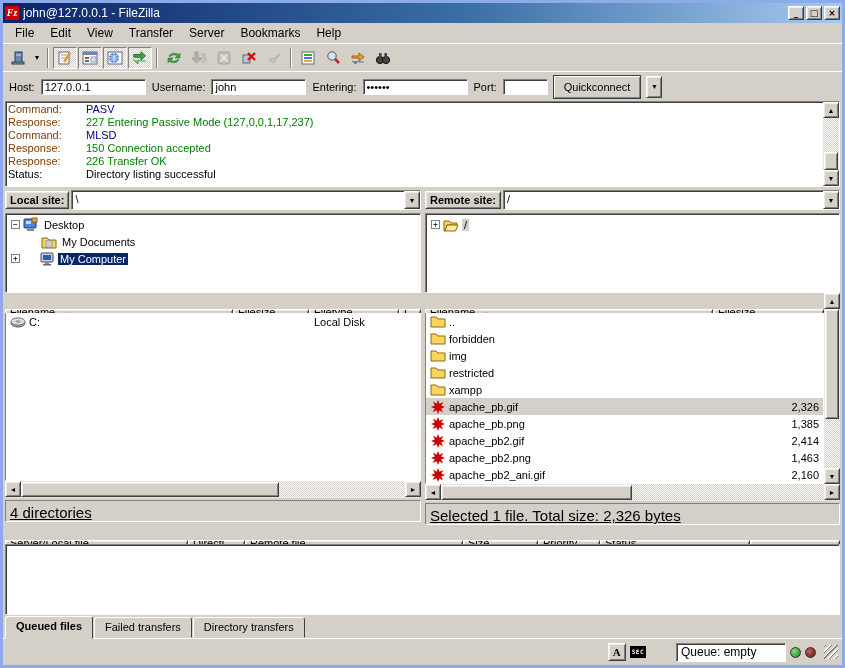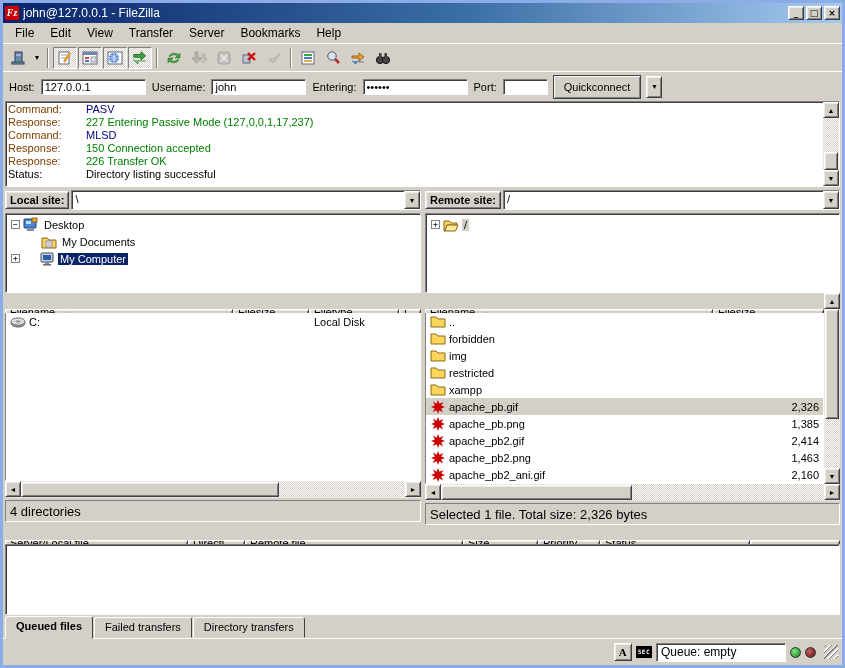--- a/index.html
+++ b/index.html
@@ -88,39 +88,39 @@
   
   .listhead { height:20px; display:flex; flex:none; font-size:11px; }
   .col-h { background:#D4D0C8; padding:2px 4px; white-space:nowrap; overflow:hidden; display:flex; align-items:center;margin-top:16px; }
   .col-h.right { justify-content:flex-start; }
   .sort-arrow { font-size:7px; color:#B5B1A8; margin-left:8px; }
   .listbody { background:#fff; overflow:hidden; font-size:11px; flex:1; position:relative; }
   .file-row { display:flex; align-items:center; height:17px; white-space:nowrap; }
   .file-row.selected { background:#D4D0C8; }
   .cell { padding:0 4px; overflow:hidden; display:flex; align-items:center; }
   .cell.right { justify-content:flex-end; }
-  .status-line { height:22px; margin-top:2px; font-size:13px; padding:3px 4px; flex:none;
-                 background:#D4D0C8; border:1px solid; border-color:#808080 #fff #fff #808080; }
+  .status-line { height:22px; margin-top:2px; font-size:15px; padding:3px 4px; flex:none;
+                 background:#D4D0C8; border:1px solid; border-color:#808080 #fff #fff #808080;text-decoration:underline; }
   .listwrap { display:flex; flex:1; }
   .listcol { flex:1; display:flex; flex-direction:column; overflow:hidden; }
   
   .queuehead { height:20px; display:flex; flex:none; margin:0 2px; font-size:11px; }
   .queuebody { flex:1; margin:0 2px; background:#fff; overflow:hidden; }
   .tabs { height:23px; display:flex; align-items:flex-end; padding:0 2px; gap:1px; flex:none; }
   .tab { font-size:11px; padding:3px 10px 4px; background:#D4D0C8;
          border:1px solid; border-color:#fff #404040 #D4D0C8 #fff; border-radius:3px 3px 0 0; }
   .tab.active { font-weight:bold; padding-bottom:6px; position:relative; top:1px; background:#D4D0C8; }
   
   .statusbar { height:27px; display:flex; align-items:center; justify-content:flex-end;
                gap:4px; padding:2px 4px; flex:none; border-top:1px solid #fff; }
   .ascii-ind { width:18px; height:18px; background:#D4D0C8; font:bold 11px/16px "Liberation Serif",serif;
                text-align:center; }
   .sec-badge { background:#000; color:#fff; font:bold 6px/8px "DejaVu Sans Mono",monospace;
                padding:2px 2px; letter-spacing:.5px; }
-  .queue-status { width:130px; height:19px; font-size:12px; padding:1px 4px; background:#fff; }
+  .queue-status { width:110px; height:19px; font-size:12px; padding:1px 4px; background:#fff;margin-left:26px; }
   .led { width:11px; height:11px; border-radius:50%; border:1px solid #333; }
   .led.green { background:radial-gradient(circle at 35% 35%, #7CE87C, #1E7A1E); }
   .led.red   { background:radial-gradient(circle at 35% 35%, #C86060, #5A0E0E); }
   .grip { width:14px; height:14px; margin-left:4px;
           background:repeating-linear-gradient(135deg,#fff 0 1px,#808080 1px 2px,transparent 2px 4px); }
   svg { display:block; }
 </style>
 </head>
 <body>
 

